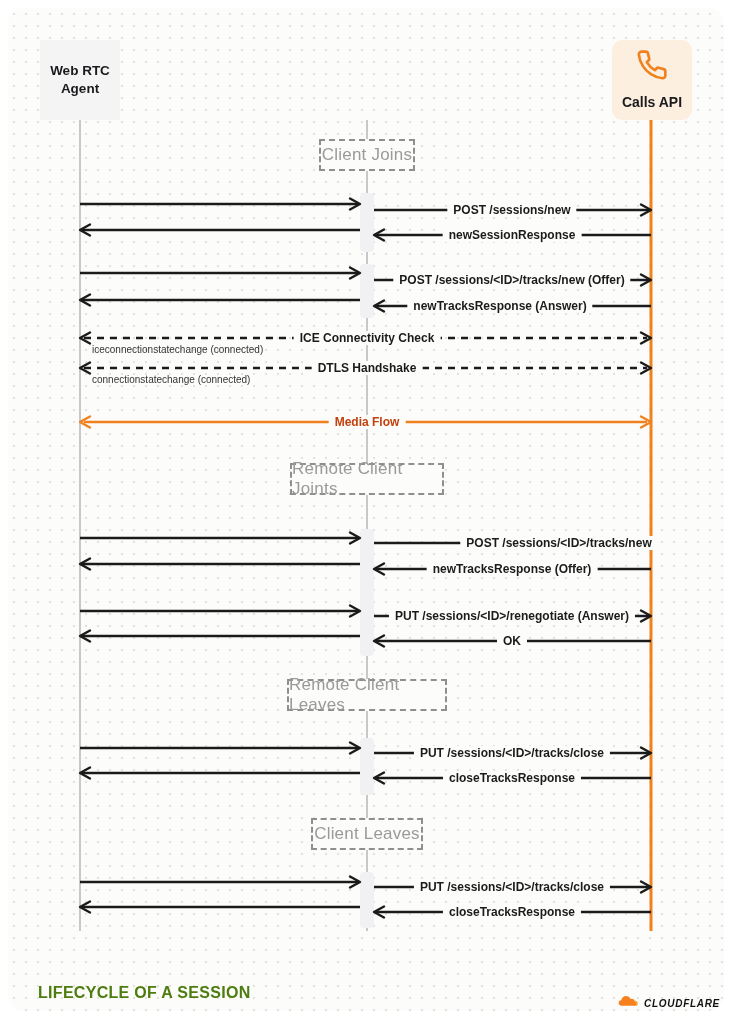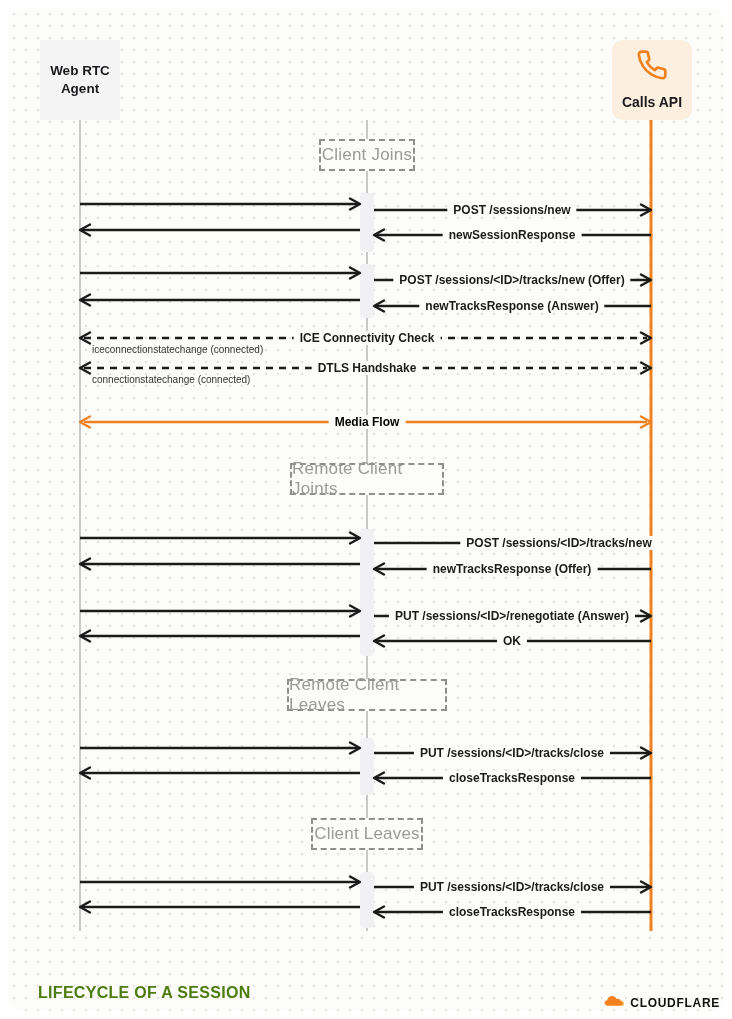--- a/index.html
+++ b/index.html
@@ -31,35 +31,35 @@
     position:absolute;background:#fcfcfb;border:2px dashed #8f8f8f;
     color:#9a9a9a;font-size:17px;letter-spacing:.2px;
     display:flex;align-items:center;justify-content:center;box-sizing:border-box;
   }
 
   .msg-label{
     position:absolute;transform:translate(-50%,-50%);
     background:#fcfcfb;padding:0 6px;white-space:nowrap;
     font-weight:bold;font-size:12px;color:#1b1b1b;
   }
-  .msg-label.orange{color:#000000;}
+  .msg-label.orange{color:#c2410c;}
 
   .note{
     position:absolute;font-size:10px;color:#333333;white-space:nowrap;
   }
 
   .title{
     position:absolute;left:14px;top:984px;
     font-size:16px;font-weight:bold;letter-spacing:.3px;color:#4d7c0f;margin-left:24px;
   }
   .logo{
     position:absolute;right:12px;top:994px;height:18px;
     display:flex;align-items:center;gap:3px;
   }
-  .logo-text{font-size:12px;font-weight:bold;letter-spacing:.7px;color:#111;}
+  .logo-text{font-size:10px;font-weight:bold;letter-spacing:.7px;color:#111;font-style:italic;}
 </style>
 </head>
 <body>
 
 <div class="page">
   <div class="canvas"></div>
 
   <svg id="base-svg" class="layer" width="732" height="1019">
       <line x1="80" y1="120" x2="80" y2="931" stroke="#C8C8C8" stroke-width="2" stroke-linecap="butt"></line>
       <line x1="367" y1="120" x2="367" y2="931" stroke="#C8C8C8" stroke-width="2" stroke-linecap="butt"></line>
@@ -143,21 +143,21 @@
       <line x1="651" y1="912" x2="376" y2="912" stroke="#1B1B1B" stroke-width="2.4" stroke-linecap="butt"></line>
       <path d="M 384 906.5 L 374 912 L 384 917.5" fill="none" stroke="#1B1B1B" stroke-width="2.4" stroke-linecap="round" stroke-linejoin="round"></path>
       <line x1="360" y1="907" x2="82" y2="907" stroke="#1B1B1B" stroke-width="2.4" stroke-linecap="butt"></line>
       <path d="M 90 901.5 L 80 907 L 90 912.5" fill="none" stroke="#1B1B1B" stroke-width="2.4" stroke-linecap="round" stroke-linejoin="round"></path>
     </svg>
 
   <div id="labels-layer" class="layer">
       <div class="msg-label" style="left: 512px; top: 210px;">POST /sessions/new</div>
       <div class="msg-label" style="left: 512px; top: 235px;">newSessionResponse</div>
       <div class="msg-label" style="left: 512px; top: 280px;">POST /sessions/&lt;ID&gt;/tracks/new (Offer)</div>
-      <div class="msg-label" style="left: 512px; top: 306px;">newTracksResponse (Answer)</div>
+      <div class="msg-label" style="left: 500px; top: 306px;">newTracksResponse (Answer)</div>
       <div class="msg-label" style="left: 367px; top: 338px;">ICE Connectivity Check</div>
       <div class="note" style="left: 92px; top: 344px;">iceconnectionstatechange (connected)</div>
       <div class="msg-label" style="left: 367px; top: 368px;">DTLS Handshake</div>
       <div class="note" style="left: 92px; top: 374px;">connectionstatechange (connected)</div>
       <div class="msg-label orange" style="left: 367px; top: 422px;">Media Flow</div>
       <div class="msg-label" style="left: 512px; top: 543px; margin-left: 47px;">POST /sessions/&lt;ID&gt;/tracks/new</div>
       <div class="msg-label" style="left: 512px; top: 569px;">newTracksResponse (Offer)</div>
       <div class="msg-label" style="left: 512px; top: 616px; text-align: right;">PUT /sessions/&lt;ID&gt;/renegotiate (Answer)</div>
       <div class="msg-label" style="left: 512px; top: 641px;">OK</div>
       <div class="msg-label" style="left: 512px; top: 753px;">PUT /sessions/&lt;ID&gt;/tracks/close</div>

